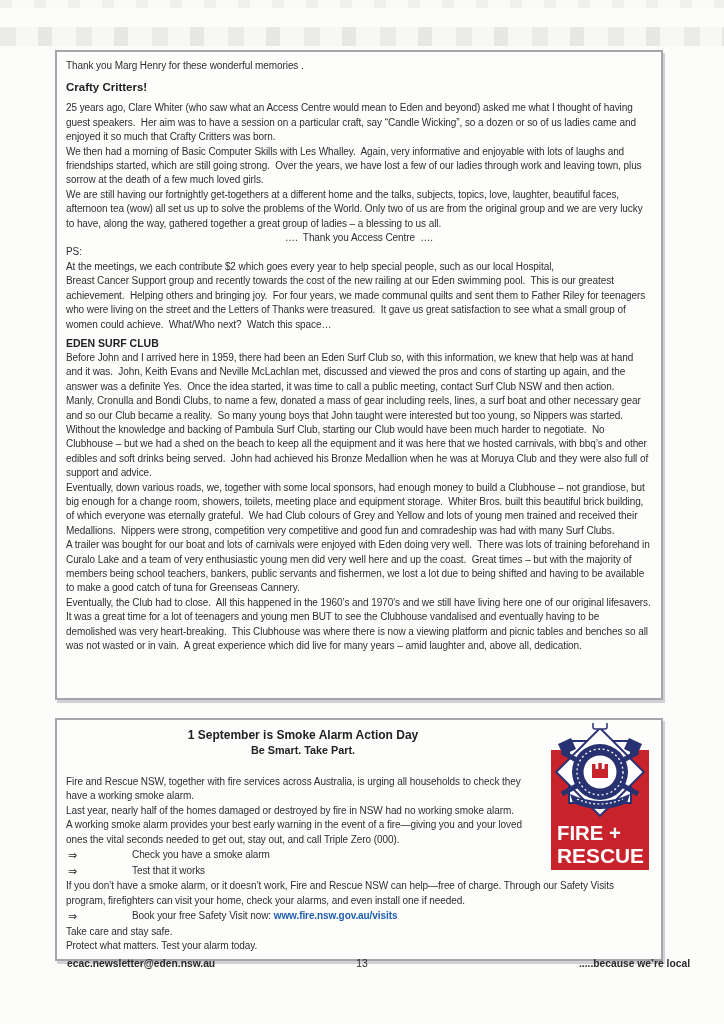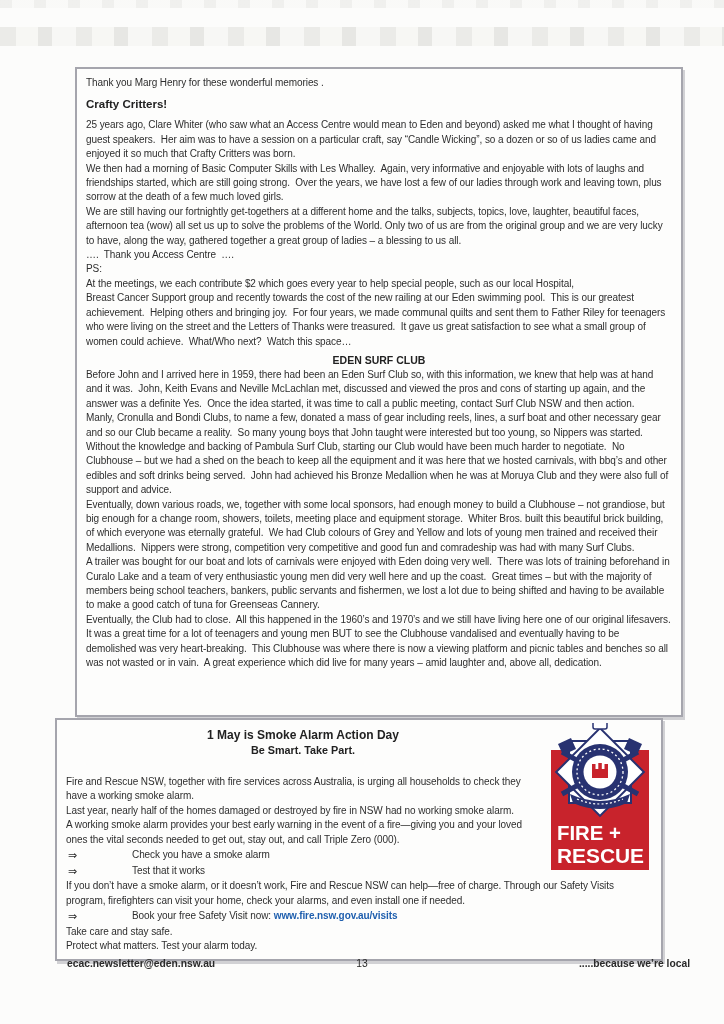--- a/index.html
+++ b/index.html
@@ -17,29 +17,29 @@
   .band-b{top:27px;height:19px;opacity:.4;filter:blur(.6px);
     background:repeating-linear-gradient(90deg,#d3d3cd 0 16px,#f0f0ec 16px 38px,#c9c9c4 38px 52px,#f2f2ee 52px 76px);}
   .box{
     position:absolute;left:55px;width:608px;
     border:2px solid #a5a5ad;
     background:#fdfdfc;
     box-shadow:2px 3px 0 rgba(130,130,140,.35);
     padding:7px 9px 6px 9px;
     box-sizing:border-box;
   }
-  .box1{top:67px;height:650px;overflow:hidden;margin-left:20px;}
+  .box1{top:50px;height:650px;overflow:hidden;}
   .box2{top:718px;min-height:234px;overflow:hidden;}
   .body,.line,.center{
     margin:0;font-size:10px;line-height:14.4px;letter-spacing:-.08px;
   }
   .ws{white-space:pre-wrap;}
-  .center{}
+  .center{text-align:center;}
   .h1{margin:7px 0 7px 0;font-size:11.5px;line-height:14px;font-weight:bold;color:#222;}
-  .h2{margin:4px 0 1px 0;font-size:10.5px;line-height:14px;font-weight:bold;color:#222;text-align:center;}
+  .h2{margin:4px 0 1px 0;font-size:10.5px;line-height:14px;font-weight:bold;color:#222;}
   .b2title{font-size:12px;font-weight:bold;text-align:center;line-height:16px;color:#222;}
   .b2sub{font-size:10.8px;font-weight:bold;text-align:center;line-height:15px;margin-bottom:17px;color:#222;}
   .bullet{display:flex;margin:1px 0;font-size:10px;line-height:14.6px;letter-spacing:-.08px;}
   .bullet .arrow{flex:0 0 64px;padding-left:2px;font-size:11px;}
   .link{color:#1f5fae;font-weight:bold;text-decoration:none;}
   .logo{
     float:right;width:104px;height:150px;
     margin:-4px 0 0 8px;position:relative;
   }
   .logo svg{position:absolute;top:0;right:0;}
@@ -108,21 +108,21 @@
             <rect x="-7" y="-60" width="14" height="17" rx="2" fill="#ffffff" stroke="#283271" stroke-width="1.5"></rect>
             <path d="M0,-72 C7,-64 6,-55 0,-52 C-6,-55 -7,-64 0,-72 Z" fill="#c8232c"></path>
             <path d="M0,-66 C3,-62 3,-57 0,-55 C-3,-57 -3,-62 0,-66 Z" fill="#e8585e"></path>
           </g>
         </g>
         <text x="9" y="117" font-family="Liberation Sans, sans-serif" font-weight="bold" font-size="21" fill="#ffffff" textLength="64" lengthAdjust="spacingAndGlyphs">FIRE +</text>
         <text x="9" y="140" font-family="Liberation Sans, sans-serif" font-weight="bold" font-size="21" fill="#ffffff" textLength="87" lengthAdjust="spacingAndGlyphs">RESCUE</text>
       </svg>
     </div>
 
-    <div class="b2title">1 May is Smoke Alarm Action Day</div>
+    <div class="b2title">1 September is Smoke Alarm Action Day</div>
     <div class="b2sub">Be Smart. Take Part.</div>
 
     <p class="body ws">Fire and Rescue NSW, together with fire services across Australia, is urging all households to check they have a working smoke alarm.</p>
     <p class="body ws">Last year, nearly half of the homes damaged or destroyed by fire in NSW had no working smoke alarm.</p>
     <p class="body ws">A working smoke alarm provides your best early warning in the event of a fire—giving you and your loved ones the vital seconds needed to get out, stay out, and call Triple Zero (000).</p>
 
     <div class="bullet">
       <span class="arrow">⇒</span>
       <span>Check you have a smoke alarm</span>
     </div>

